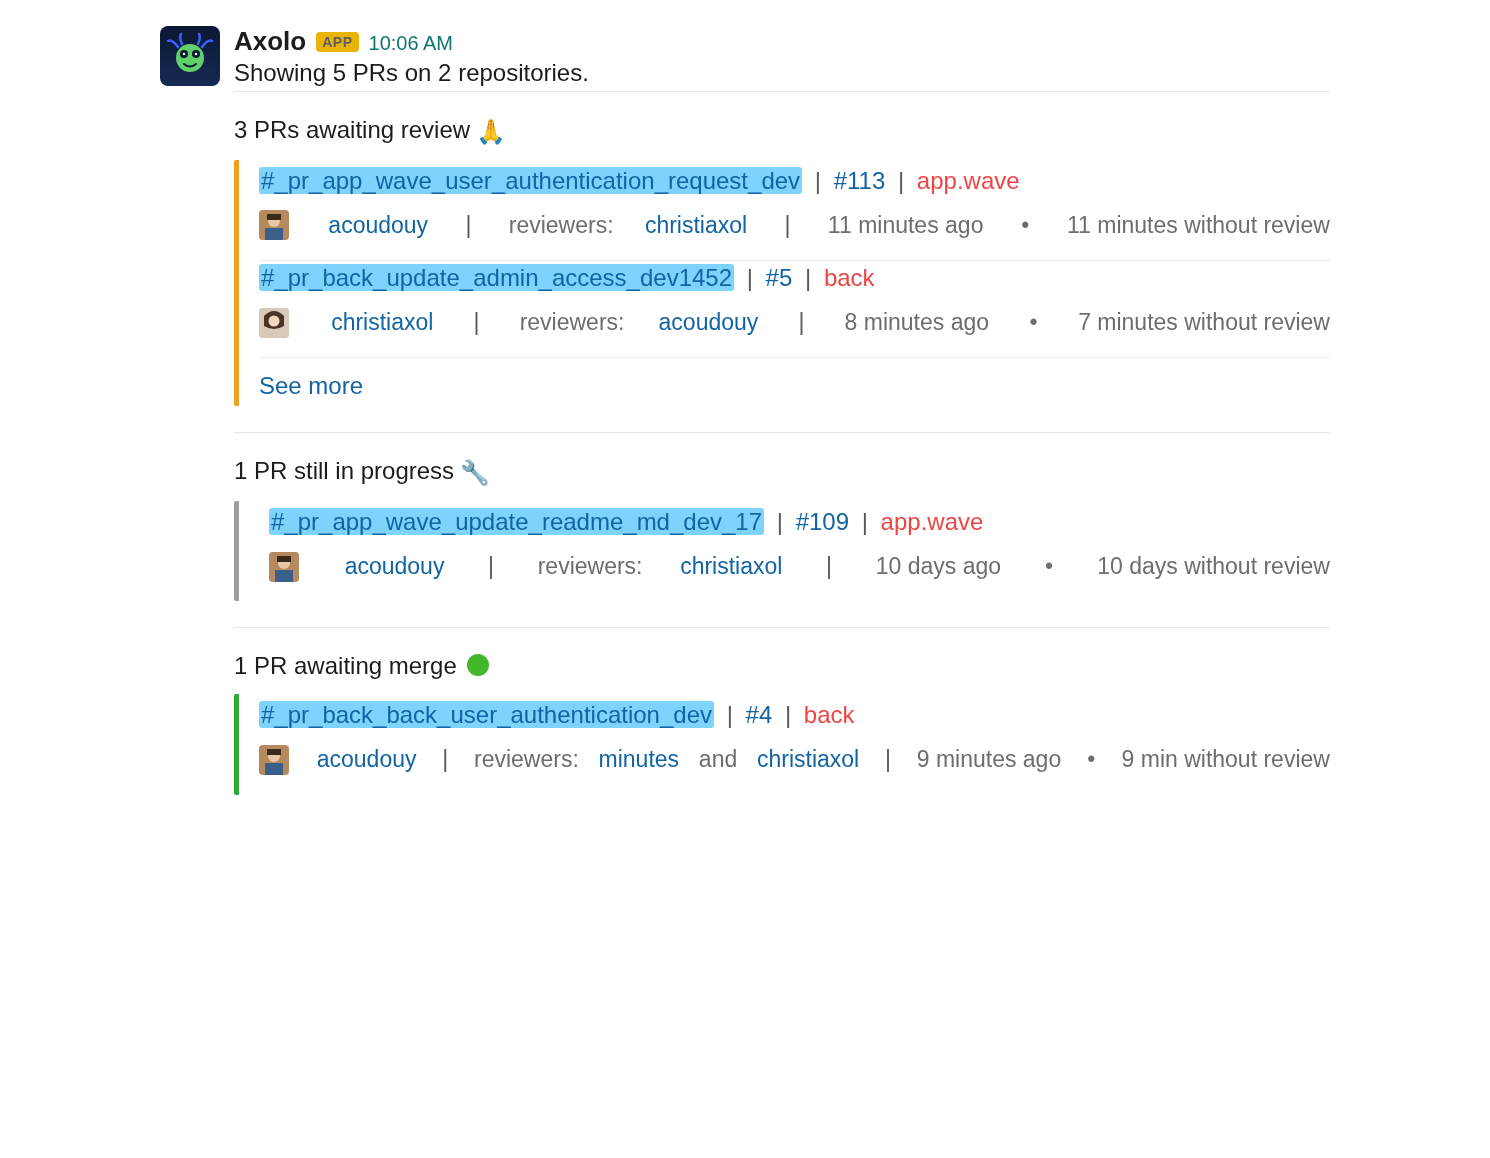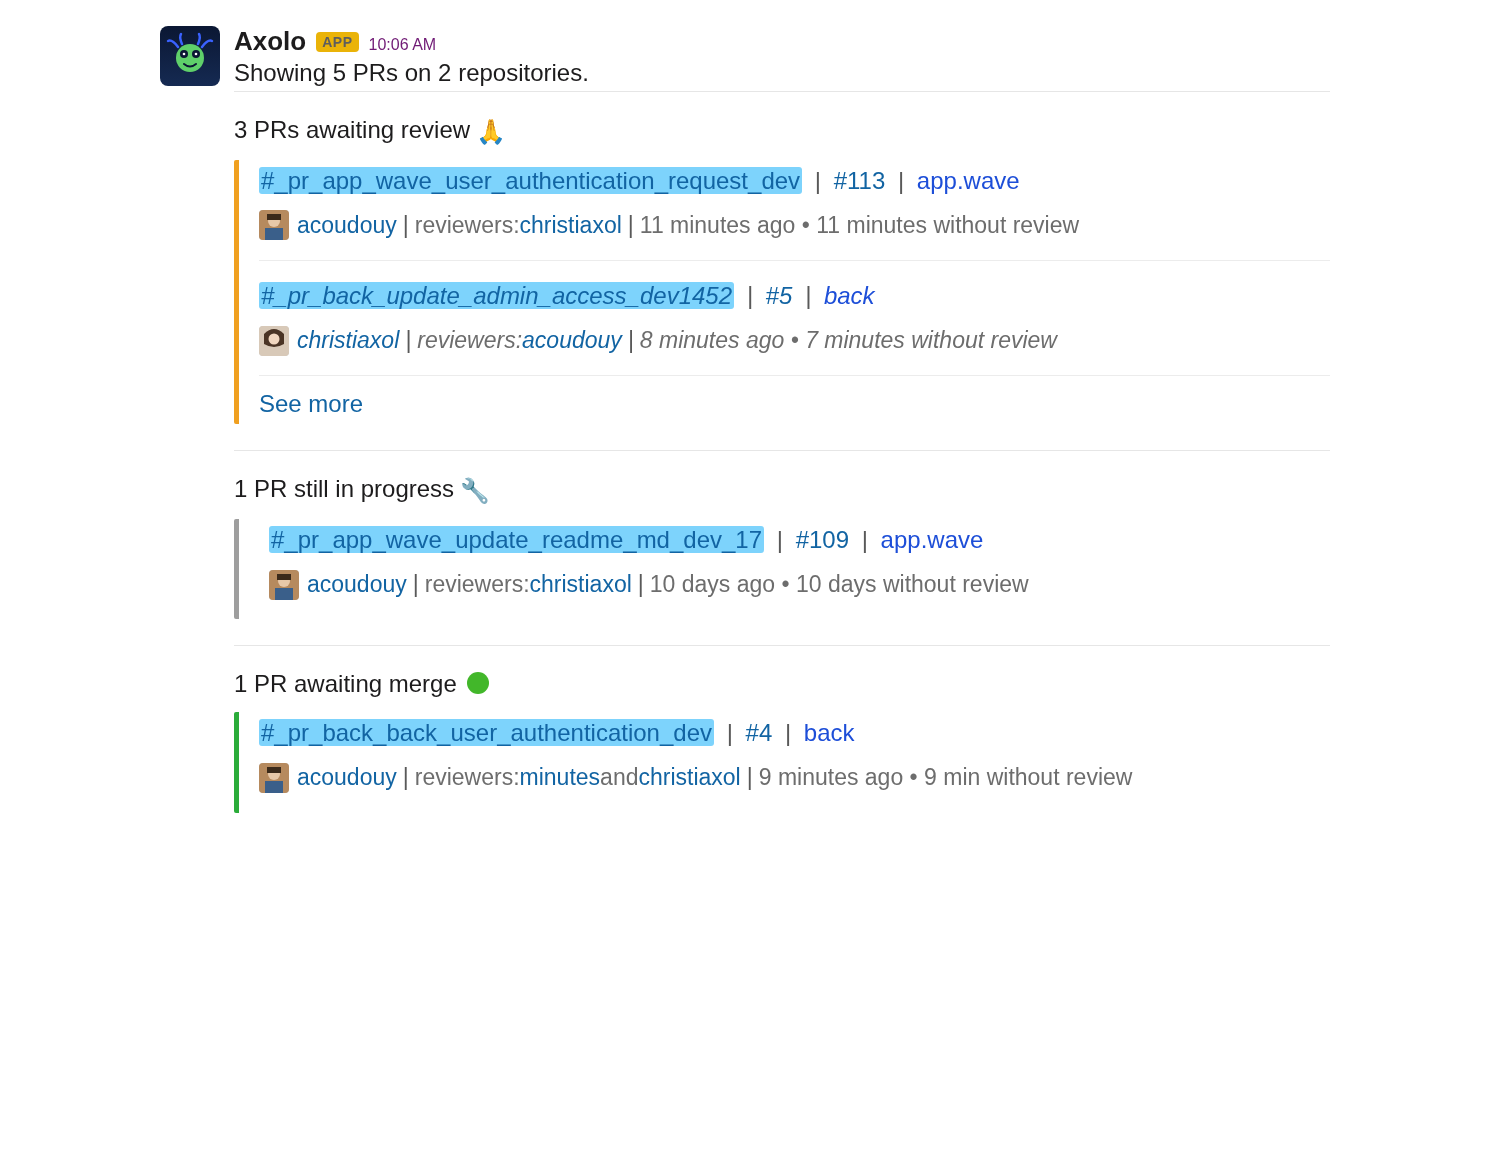--- a/index.html
+++ b/index.html
@@ -48,22 +48,22 @@
     font-weight: 700;
     padding: 2px 6px;
     border-radius: 4px;
     background: #eab308;
     color: #5e5e5e;
     letter-spacing: 0.5px;
     position: relative;
     top: -3px;
   }
   .time {
-    font-size: 16px;
-    color: #701a75;
+    font-size: 20px;
+    color: #0f766e;
   }
   .summary {
     font-size: 24px;
     color: #1d1c1d;
     margin-top: 2px;
     padding-bottom: 4px;
     border-bottom: 1px solid #e6e6e6;
   }
   .section {
     padding-top: 24px;
@@ -80,46 +80,46 @@
   }
   .block.orange { border-color: #f0a020; }
   .block.gray   { border-color: #9e9e9e; padding-left: 30px; }
   .block.green  { border-color: #2bac3a; }
   .pr-item {
     padding-top: 4px;
     padding-bottom: 18px;
   }
   .pr-item + .pr-item {
     border-top: 1px solid #ececec;
-    padding-top: 18px;
-    font-style: italic;
+    padding-top: 0;
   }
   .pr-line1 {
     font-size: 24px;
     line-height: 1.45;
   }
   .pr-line2 {
     font-size: 23px;
     line-height: 1.45;
     margin-top: 10px;
     color: #5e5e5e;
     display:flex;
     align-items:center;
     flex-wrap: wrap;
     gap: 0;
+    justify-content: space-between;
   }
   .channel {
     color: #1264a3;
     background: #7dd3fc;
     padding: 0 2px;
     border-radius: 3px;
   }
   .link { color: #1264a3; }
   .sep { color: #595959; padding: 0 6px; }
-  .repo, .plain { color: #1d4ed8; }
+  .repo, .plain { color: #ef4444; }
   .meta-gray { color: #6d6d6d; }
   .mini-avatar {
     width: 30px;
     height: 30px;
     border-radius: 4px;
     display:inline-block;
     vertical-align: middle;
     margin-right: 8px;
     background:#ccc;
     overflow:hidden;

